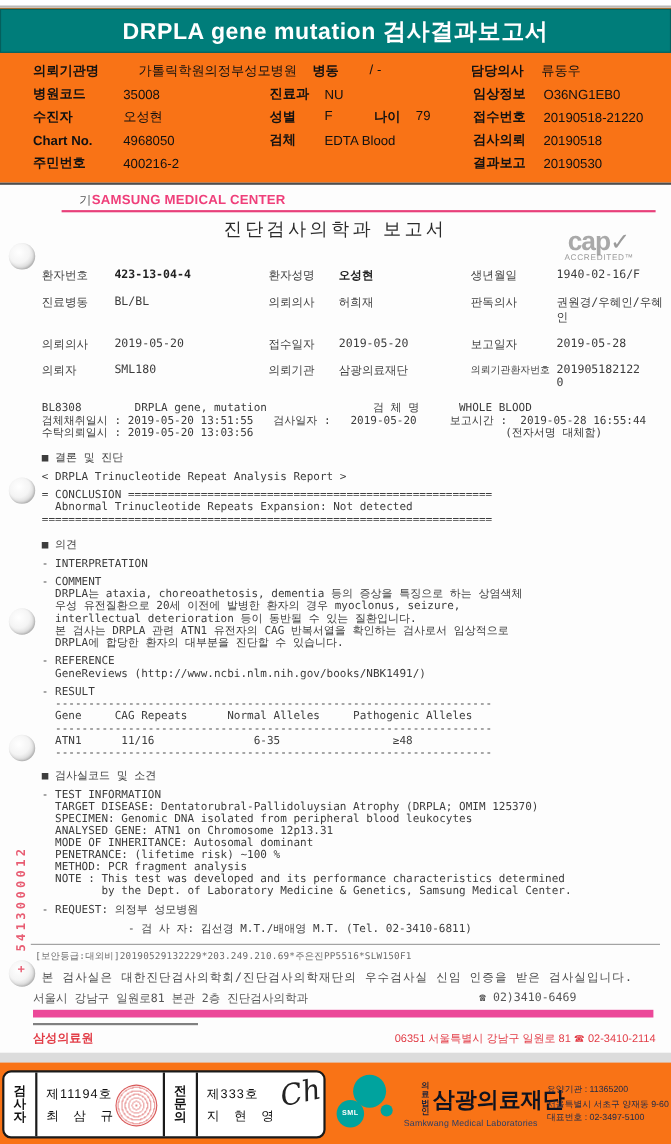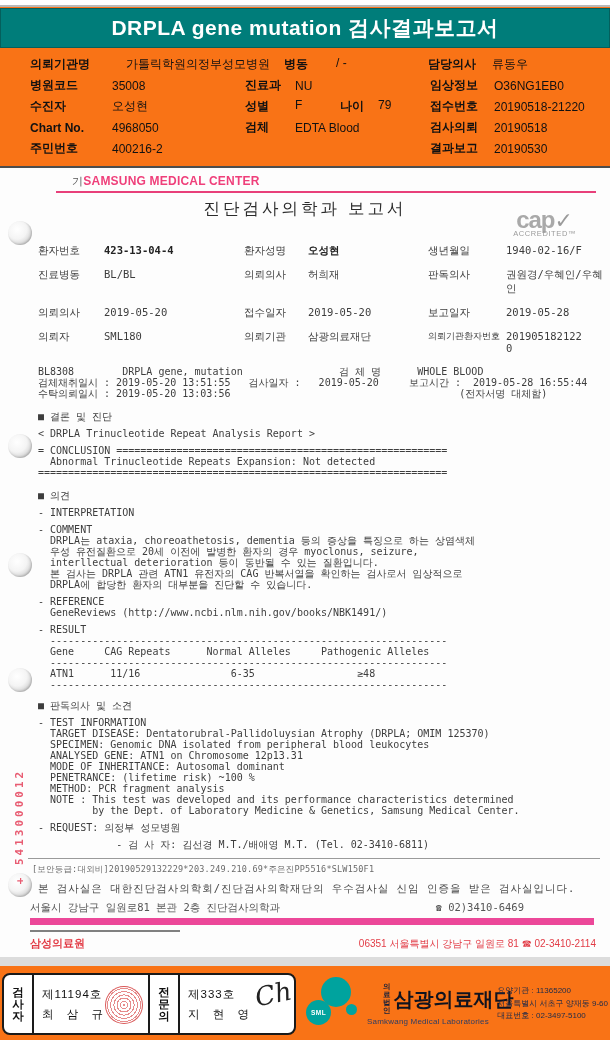--- a/index.html
+++ b/index.html
@@ -238,21 +238,21 @@
         <div class="line">  GeneReviews (http://www.ncbi.nlm.nih.gov/books/NBK1491/)</div>
         <div class="line"></div>
         <div class="line">- RESULT</div>
         <div class="line">  ------------------------------------------------------------------</div>
         <div class="line">  Gene     CAG Repeats      Normal Alleles     Pathogenic Alleles</div>
         <div class="line">  ------------------------------------------------------------------</div>
         <div class="line">  ATN1      11/16               6-35                 ≥48</div>
         <div class="line">  ------------------------------------------------------------------</div>
       </div>
     <div class="mono-block mb-info">
-        <div class="line">■ 판독의사 및 소견</div>
+        <div class="line">■ 검사실코드 및 소견</div>
         <div class="line"></div>
         <div class="line">- TEST INFORMATION</div>
         <div class="line">  TARGET DISEASE: Dentatorubral-Pallidoluysian Atrophy (DRPLA; OMIM 125370)</div>
         <div class="line">  SPECIMEN: Genomic DNA isolated from peripheral blood leukocytes</div>
         <div class="line">  ANALYSED GENE: ATN1 on Chromosome 12p13.31</div>
         <div class="line">  MODE OF INHERITANCE: Autosomal dominant</div>
         <div class="line">  PENETRANCE: (lifetime risk) ~100 %</div>
         <div class="line">  METHOD: PCR fragment analysis</div>
         <div class="line">  NOTE : This test was developed and its performance characteristics determined</div>
         <div class="line">         by the Dept. of Laboratory Medicine &amp; Genetics, Samsung Medical Center.</div>

